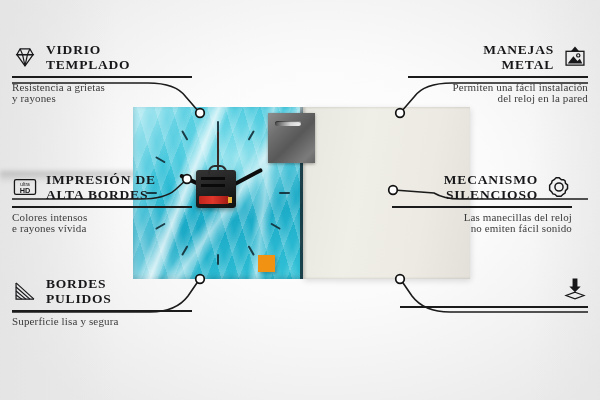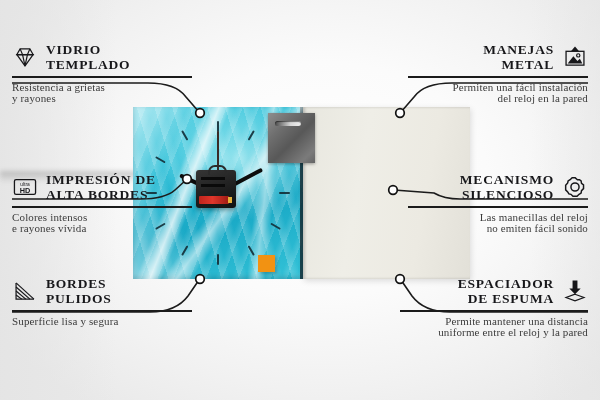--- a/index.html
+++ b/index.html
@@ -230,47 +230,43 @@
             <path d="M5 6 V26 H27"></path>
         </svg>
       </span>
       <span class="ttl">BORDES
 PULIDOS</span>
     </div>
     <div class="rule" style="width:180px"></div>
     <div class="sub">Superficie lisa y segura</div>
   </div>
 
-  <div class="callout right" style="left:408px;top:172px;width:180px;">
+  <div class="callout right" style="left:392px;top:172px;width:180px;">
     <div class="head">
       <span class="ttl" style="flex:1">MECANISMO
 SILENCIOSO</span>
       <span class="ico">
         <svg viewBox="0 0 32 32" fill="none" stroke="#17171a" stroke-width="1.8">
           <path d="M16 4.5 L19 7 H21.5 L23.5 8.5 L24 11.5 L26.5 13.5 L26.5 18 L24 20.5 L23.5 23.5
                    L21 25 L18.5 27.5 L13.5 27.5 L11 25 L8.5 24.5 L7 22 L4.5 19.5 L4.5 14
                    L7 11 L7.5 8.5 L10 7 L12.5 4.5 Z"></path>
           <circle cx="16" cy="16" r="5"></circle>
         </svg>
       </span>
     </div>
     <div class="rule" style="width:180px"></div>
     <div class="sub">Las manecillas del reloj
 no emiten fácil sonido</div>
   </div>
 
   <div class="callout right" style="left:400px;top:276px;width:188px;">
     <div class="head">
-      <span class="ttl" style="flex:1">ESPACIADOR
-DE ESPUMA</span>
       <span class="ico">
         <svg viewBox="0 0 32 32" fill="none" stroke="#17171a" stroke-width="1.5">
           <path d="M13 3 H19 V13 H23 L16 20 L9 13 H13 Z" fill="#17171a" stroke="none"></path>
           <path d="M16 20 L27 24 L16 28 L5 24 Z"></path>
         </svg>
       </span>
     </div>
     <div class="rule" style="width:188px"></div>
-    <div class="sub">Permite mantener una distancia
-uniforme entre el reloj y la pared</div>
   </div>
 
 </div>
 
 </body></html>

